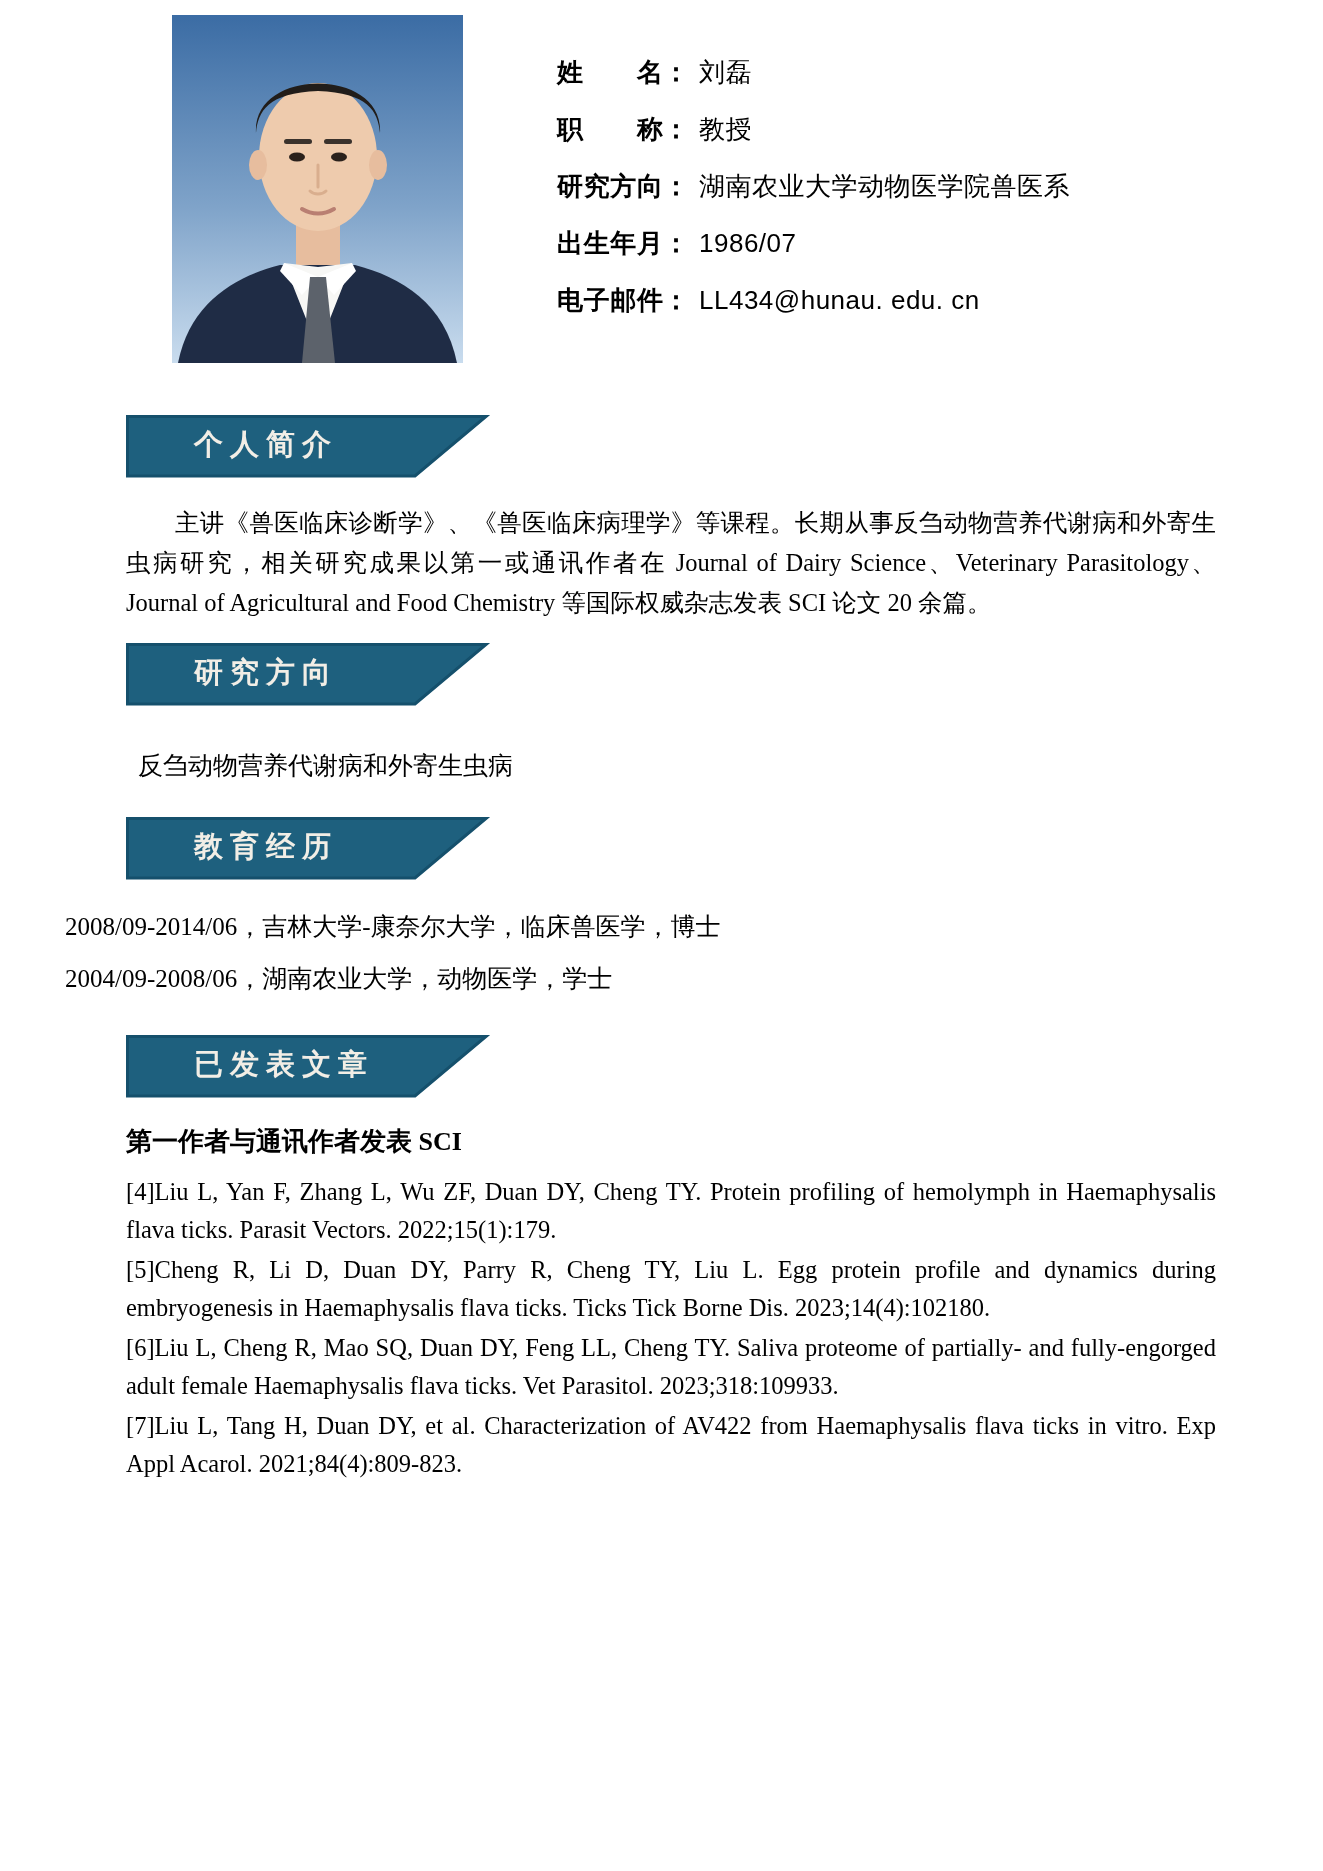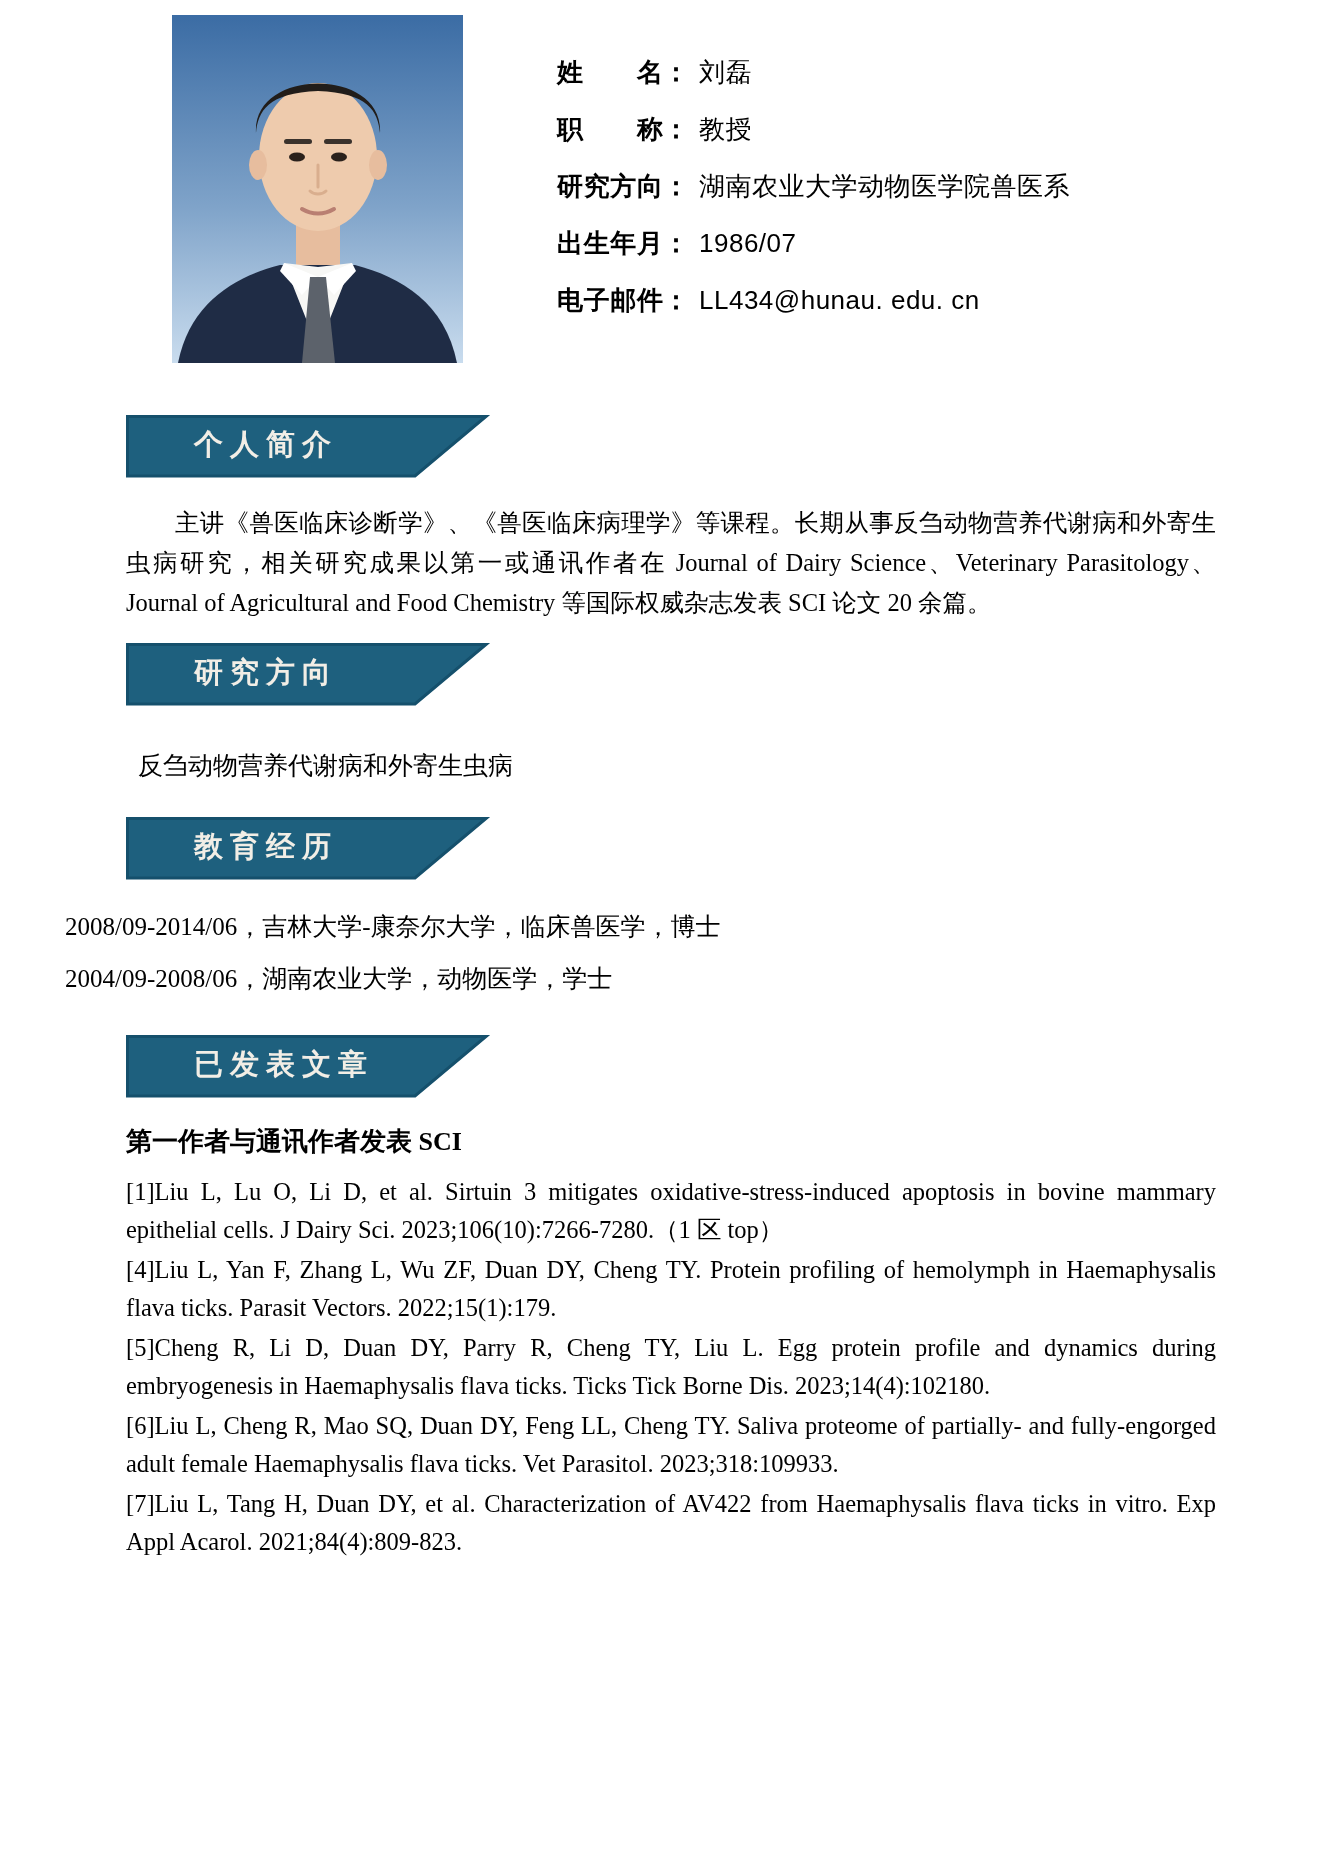--- a/index.html
+++ b/index.html
@@ -207,18 +207,17 @@
 </div>
 
 <div class="banner banner-m4">
   <svg width="365" height="64" viewBox="0 0 365 64">
     <polygon points="1.5,1.5 360,1.5 289,61 1.5,61" fill="#1E607E" stroke="#15506C" stroke-width="3"></polygon>
   </svg>
   <span class="banner-title">已发表文章</span>
 </div>
 <p class="pub-heading">第一作者与通讯作者发表 SCI</p>
 <div class="pub-list">
-  <p class="pub-item">[1]Liu L, Lu O, Li D, et al. Sirtuin 3 mitigates oxidative-stress-induced apoptosis in bovine mammary epithelial cells. J Dairy Sci. 2023;106(10):7266-7280.（1 区 top）</p>
   <p class="pub-item">[4]Liu L, Yan F, Zhang L, Wu ZF, Duan DY, Cheng TY. Protein profiling of hemolymph in Haemaphysalis flava ticks. Parasit Vectors. 2022;15(1):179.</p>
   <p class="pub-item">[5]Cheng R, Li D, Duan DY, Parry R, Cheng TY, Liu L. Egg protein profile and dynamics during embryogenesis in Haemaphysalis flava ticks. Ticks Tick Borne Dis. 2023;14(4):102180.</p>
   <p class="pub-item">[6]Liu L, Cheng R, Mao SQ, Duan DY, Feng LL, Cheng TY. Saliva proteome of partially- and fully-engorged adult female Haemaphysalis flava ticks. Vet Parasitol. 2023;318:109933.</p>
   <p class="pub-item">[7]Liu L, Tang H, Duan DY, et al. Characterization of AV422 from Haemaphysalis flava ticks in vitro. Exp Appl Acarol. 2021;84(4):809-823.</p>
 </div>
 
 </body></html>

